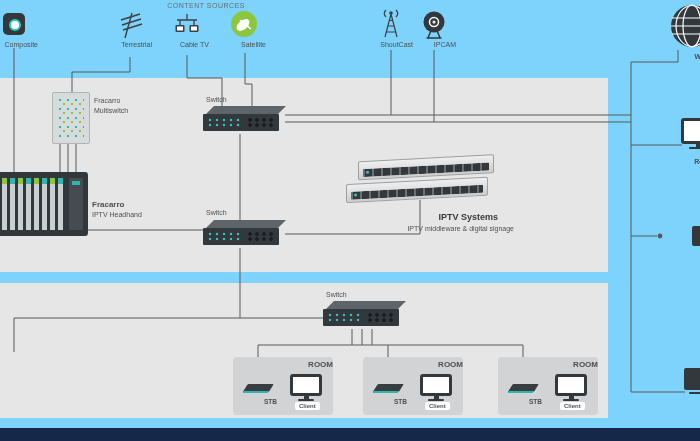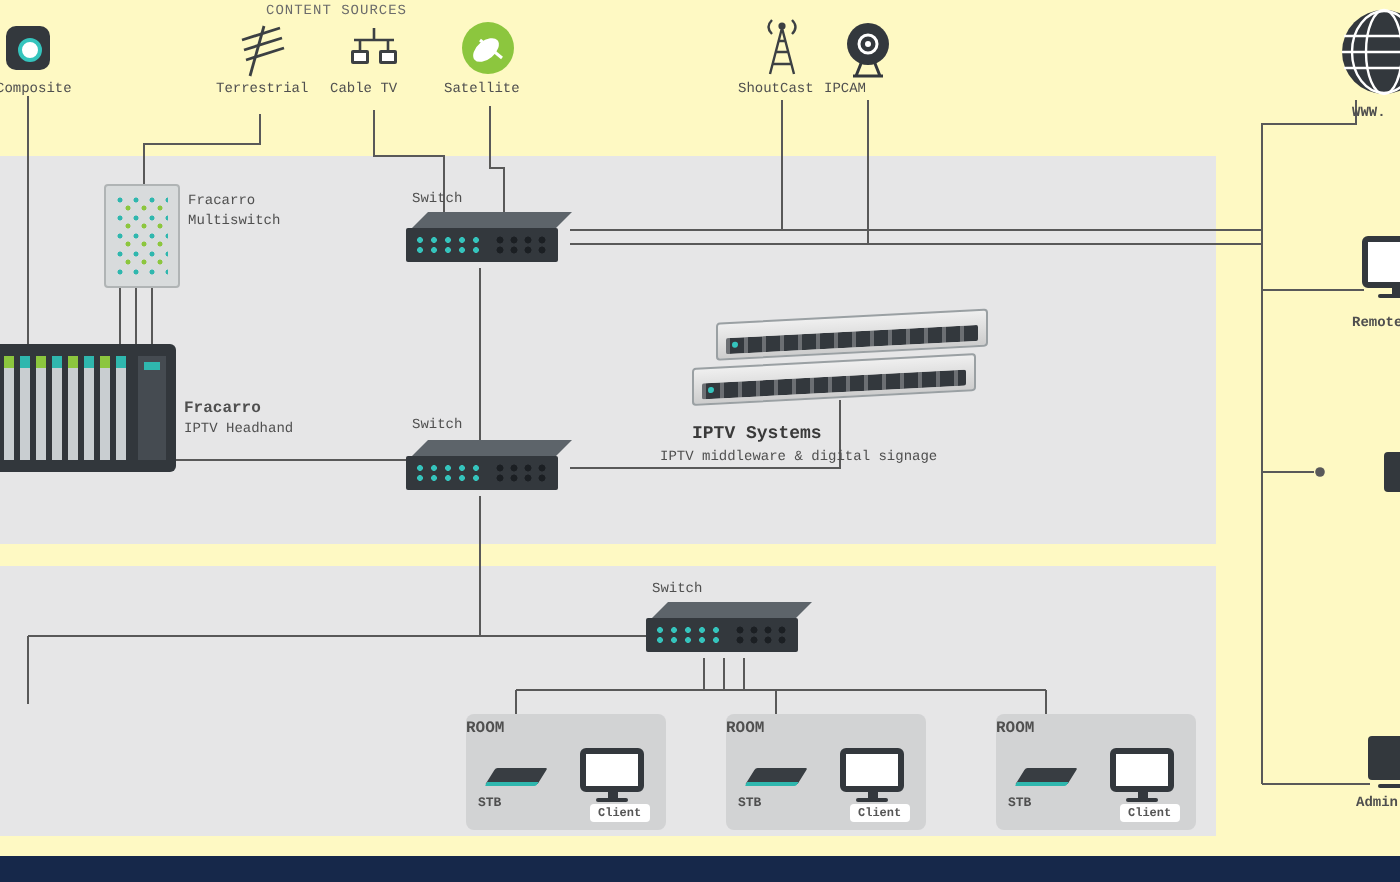--- a/index.html
+++ b/index.html
@@ -1,21 +1,21 @@
 <!DOCTYPE html>
 <html><head>
 <meta charset="utf-8">
 <style>
   html,body{margin:0;padding:0;background:#fff;}
-  .canvas{position:relative;width:700px;height:441px;background:#fef9c3;overflow:hidden;
-          font-family:Liberation Mono, monospace;color:#4a4a4a;}
+  .canvas{position:relative;width:700px;height:441px;background:#7dd3fc;overflow:hidden;
+          font-family:Liberation Sans, sans-serif;color:#4a4a4a;}
   .abs{position:absolute;}
   .band{position:absolute;left:0;width:608px;background:#e6e6e7;}
   .wires{position:absolute;left:0;top:0;}
-  .lb{position:absolute;font-size:7px;color:#4f4f4f;text-align:left;line-height:1.15;white-space:nowrap;}
+  .lb{position:absolute;font-size:7px;color:#4f4f4f;text-align:right;line-height:1.15;white-space:nowrap;}
   .lb-left{text-align:left;}
   .lb-b{font-weight:bold;}
   .hdr{left:133px;top:2px;width:112px;font-size:7px;letter-spacing:.5px;color:#6b6b6b;}
 
   
   .comp-body{width:22px;height:22px;background:#33383d;border-radius:5px;position:relative;}
   .comp-ring{position:absolute;left:6px;top:6px;width:8px;height:8px;border:2px solid #35c4bd;border-radius:50%;background:#fff;}
 
   
   .switch{position:absolute;width:84px;height:26px;}

